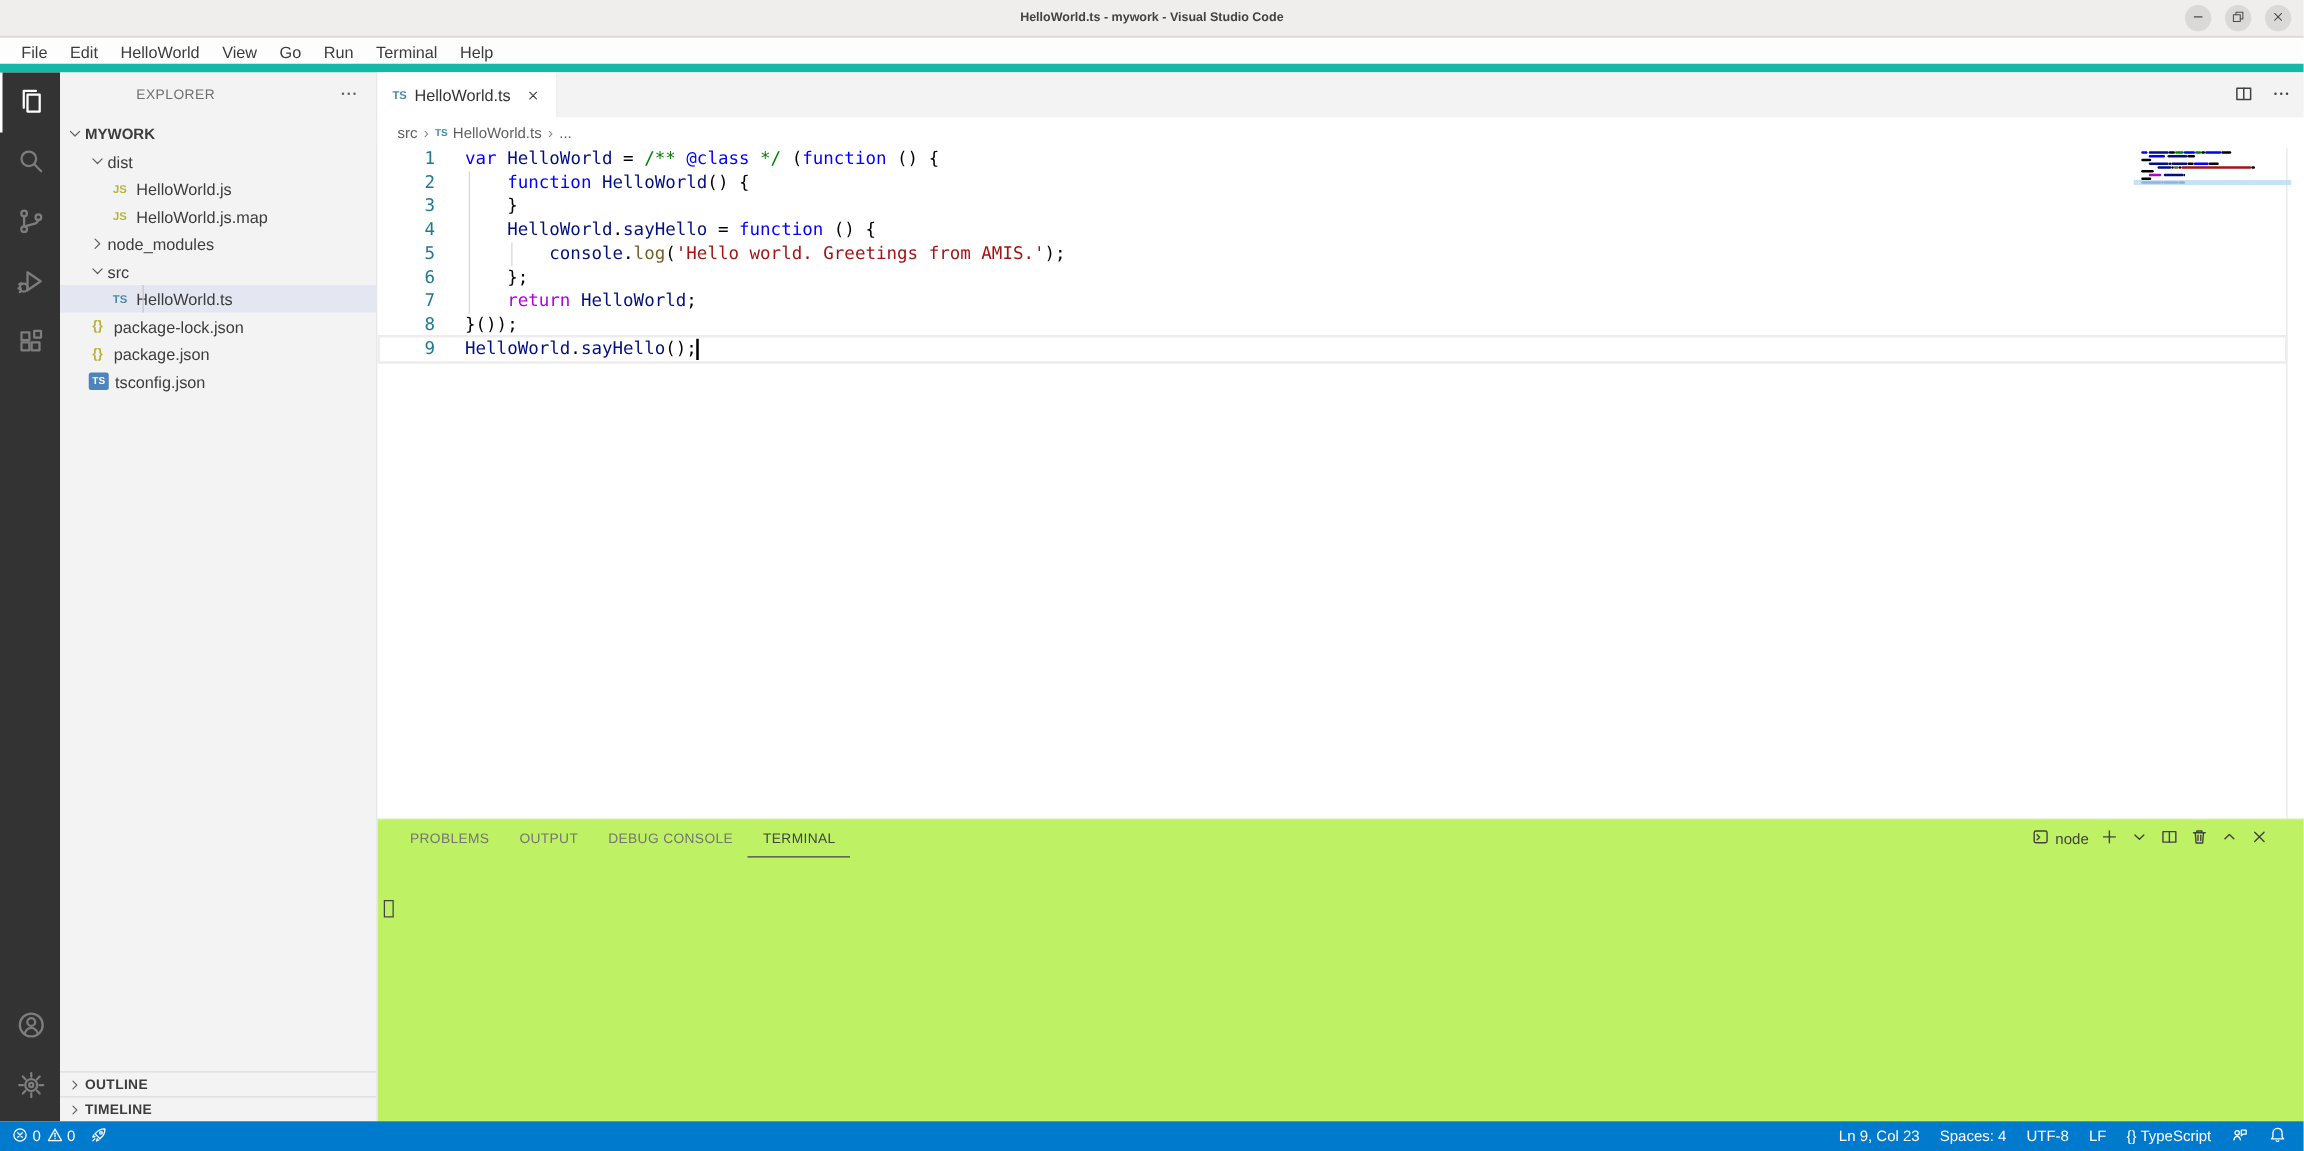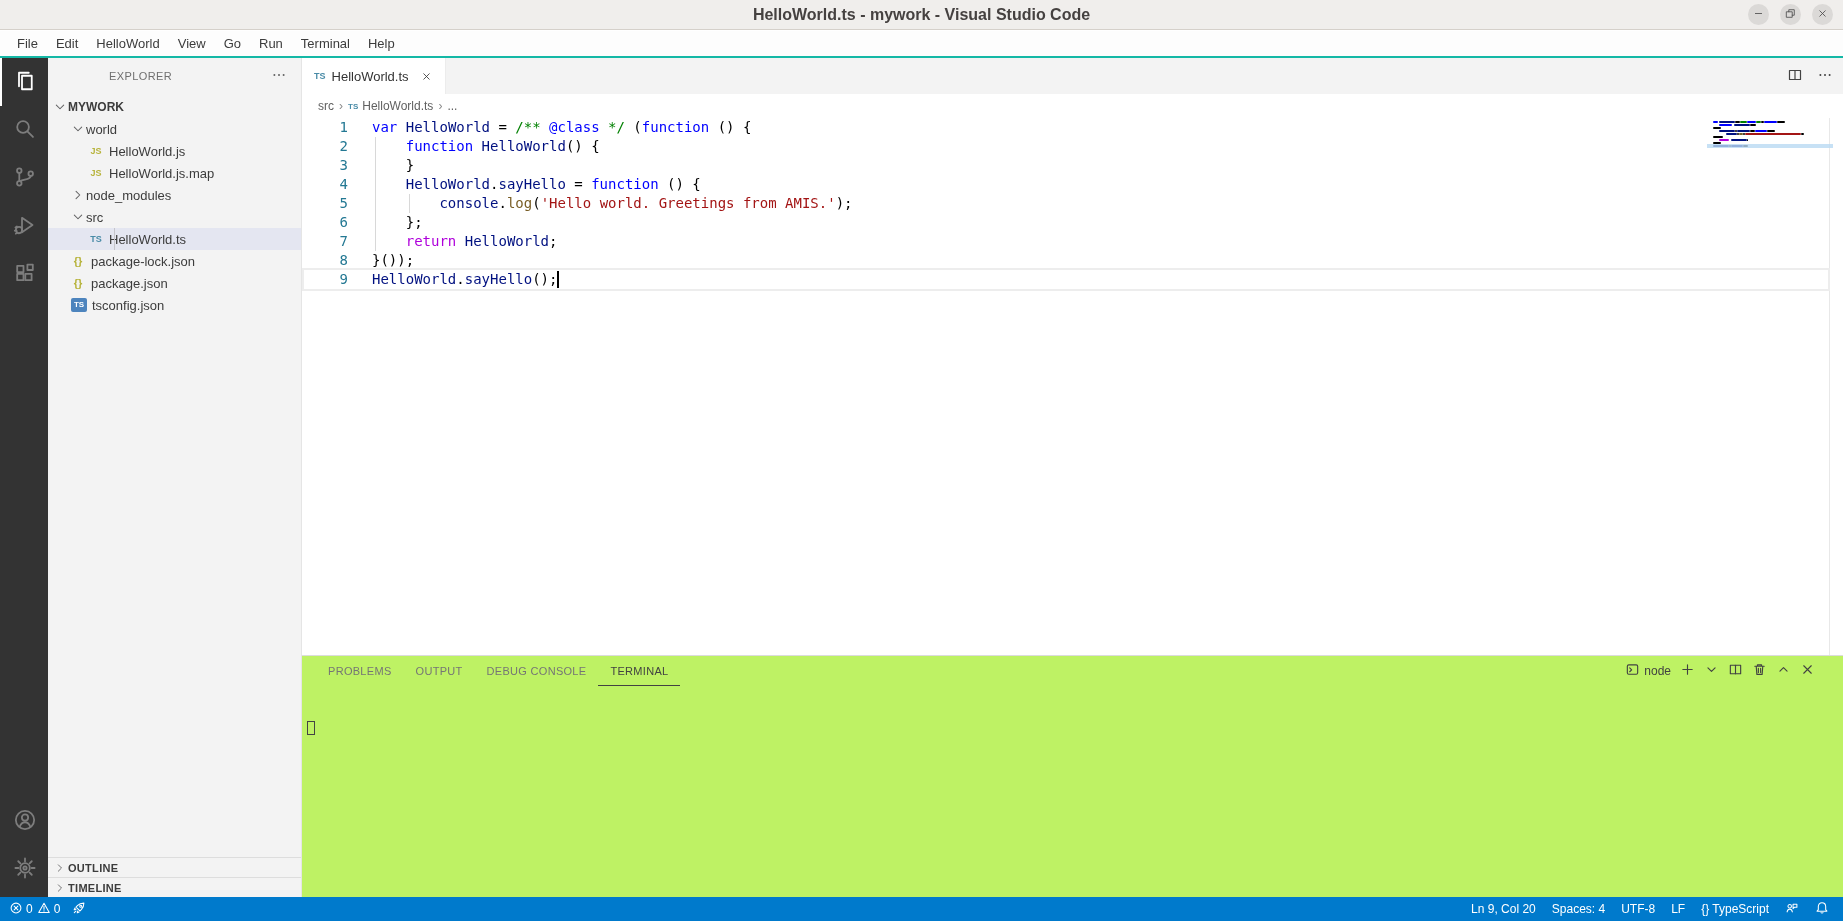--- a/index.html
+++ b/index.html
@@ -1,27 +1,27 @@
 <!DOCTYPE html>
 <html><head>
 <meta charset="utf-8">
 <style>
   * { margin:0; padding:0; box-sizing:border-box; }
   html,body { width:1843px; height:921px; overflow:hidden; }
   body { font-family:"Liberation Sans", sans-serif; font-size:13px; color:#3c3c3c; background:#fff; position:relative; }
 
   
   .titlebar { position:absolute; left:0; top:0; width:1843px; height:30px; background:#f0eeec; border-bottom:1px solid #d5d0ca; display:flex; align-items:center; justify-content:center; }
-  .titlebar .title { font-weight:bold; color:#454140; font-size:16px; }
+  .titlebar .title { font-weight:bold; color:#454140; font-size:10px; }
   .win-controls { position:absolute; right:10px; top:4px; display:flex; gap:11px; }
   .win-btn { width:21px; height:21px; border-radius:50%; background:#dbd9d7; color:#4a4a4a; display:flex; align-items:center; justify-content:center; cursor:default; }
   .win-btn svg { width:11px; height:11px; }
 
   
-  .menubar { position:absolute; left:0; top:31px; width:1843px; height:27px; background:#fdfdfd; border-bottom:2px solid #14b8a6; display:flex; align-items:center; padding-left:8px; }
+  .menubar { position:absolute; left:0; top:31px; width:1843px; height:27px; background:#fdfdfd; border-bottom:7px solid #14b8a6; display:flex; align-items:center; padding-left:8px; }
   .menu-item { padding:0 9px; height:100%; display:flex; align-items:center; color:#3c3c3c; }
 
   
   .workbench { position:absolute; left:0; top:58px; width:1843px; height:839px; }
 
   
   .activitybar { position:absolute; left:0; top:0; width:48px; height:839px; background:#333333; }
   .activity-item { width:48px; height:48px; display:flex; align-items:center; justify-content:center; color:#7d7d7d; border-left:2px solid transparent; }
   .activity-item.active { color:#ffffff; border-left-color:#ffffff; }
   .activity-item svg { width:24px; height:24px; }
@@ -213,21 +213,21 @@
             </svg>
           </span>
           <span class="rowlabel">MYWORK</span>
         </div>
         <div class="tree-row" style="padding-left: 22px;">
           <span class="twisty">
             <svg viewBox="0 0 16 16" fill="none" stroke="currentColor" stroke-width="1.2" stroke-linecap="round" stroke-linejoin="round">
               <path d="M3.8 5.8L8 10l4.2-4.2"></path>
             </svg>
           </span>
-          <span class="rowlabel">world</span>
+          <span class="rowlabel">dist</span>
         </div>
         <div class="tree-row" style="padding-left: 40px;">
           <span class="ficon js">JS</span>
           <span class="rowlabel">HelloWorld.js</span>
         </div>
         <div class="tree-row" style="padding-left: 40px;">
           <span class="ficon js">JS</span>
           <span class="rowlabel">HelloWorld.js.map</span>
         </div>
         <div class="tree-row" style="padding-left: 22px;">
@@ -471,21 +471,21 @@
       <span class="sb-item" style="margin-left: 8px;">
         <span><svg viewBox="0 0 16 16" fill="none" stroke="currentColor" stroke-width="1.2" stroke-linecap="round" stroke-linejoin="round">
             <path d="M13.6 2.4c-3 0-5.6 1-7.5 3L4.6 6.9l4.5 4.5 1.5-1.5c2-1.9 3-4.5 3-7.5z"></path>
             <circle cx="10" cy="6" r="1.2"></circle>
             <path d="M4.6 9.4l-2.1.6 1-2.1M6.6 11.4l-.6 2.1 2.1-1M2.6 13.4l1.9-1.9"></path>
           </svg></span>
       </span>
     </div>
   <div class="sb-right" id="status-right">
       <span class="sb-item">
-        <span>Ln 9, Col 20</span>
+        <span>Ln 9, Col 23</span>
       </span>
       <span class="sb-item">
         <span>Spaces: 4</span>
       </span>
       <span class="sb-item">
         <span>UTF-8</span>
       </span>
       <span class="sb-item">
         <span>LF</span>
       </span>

